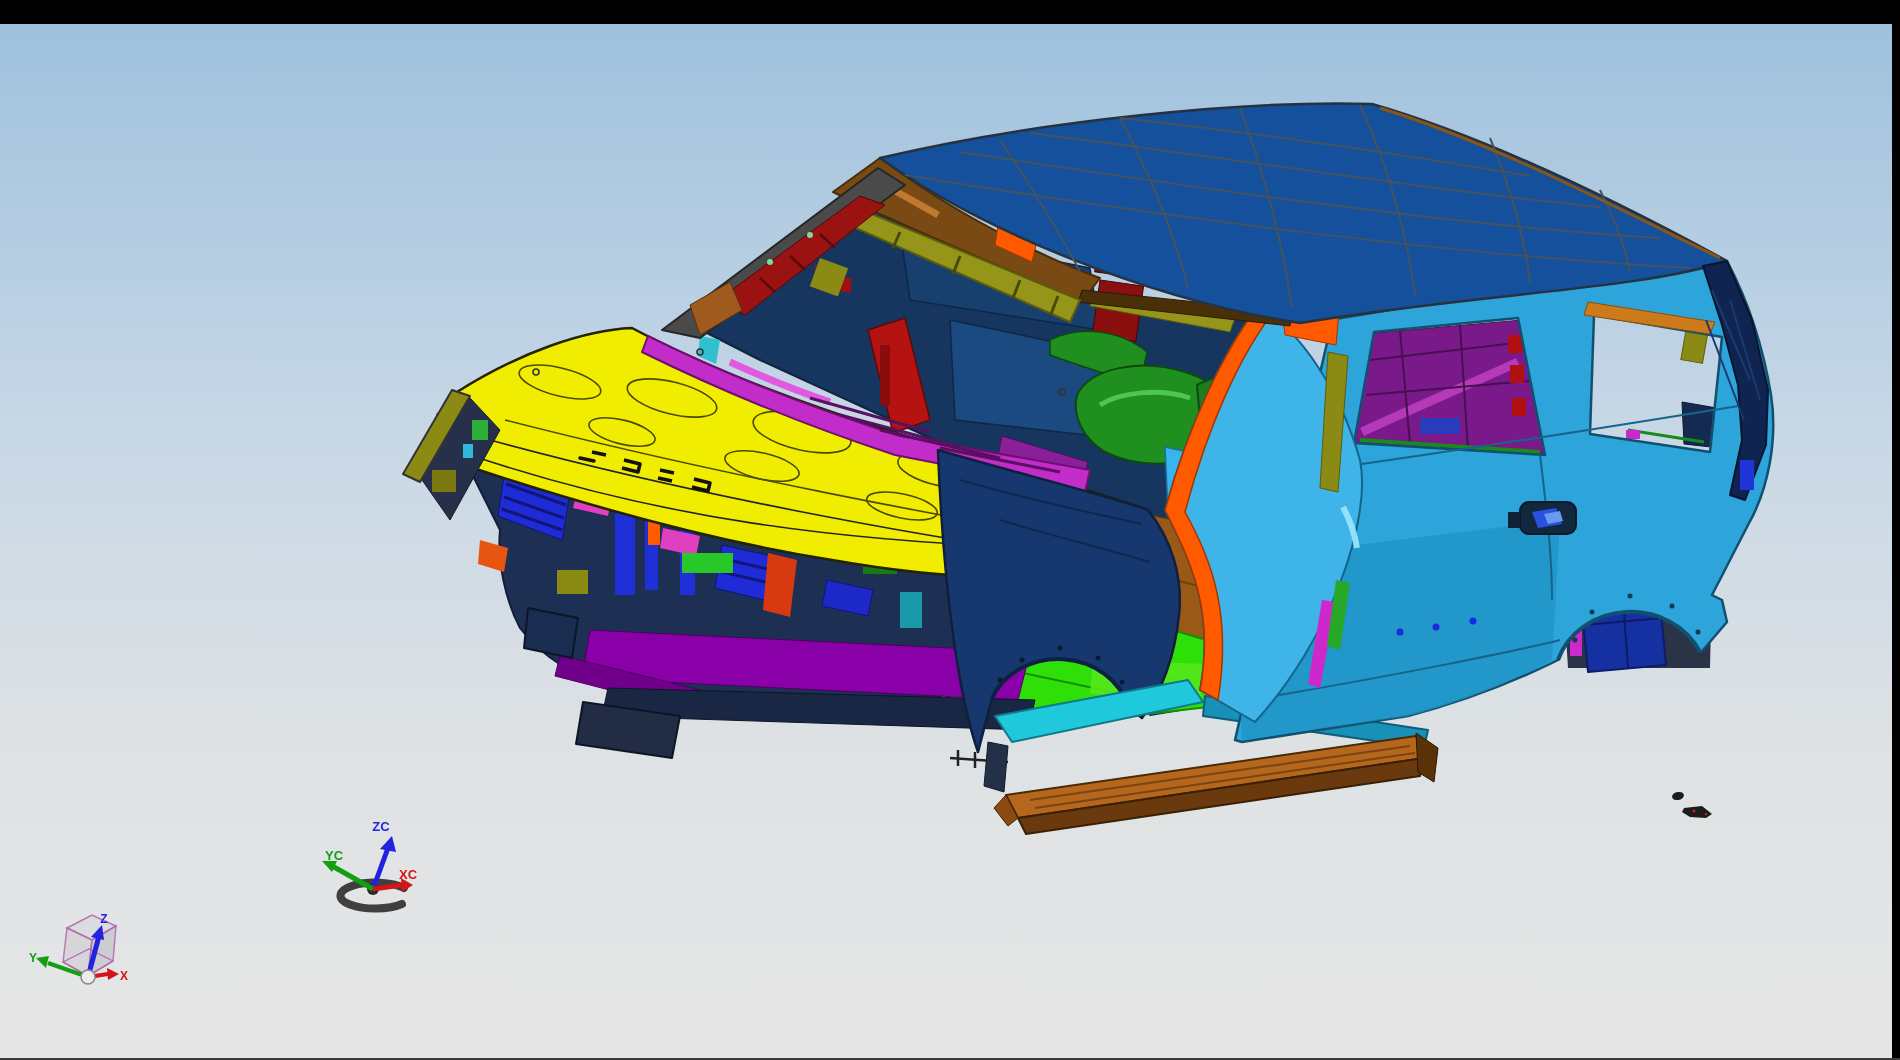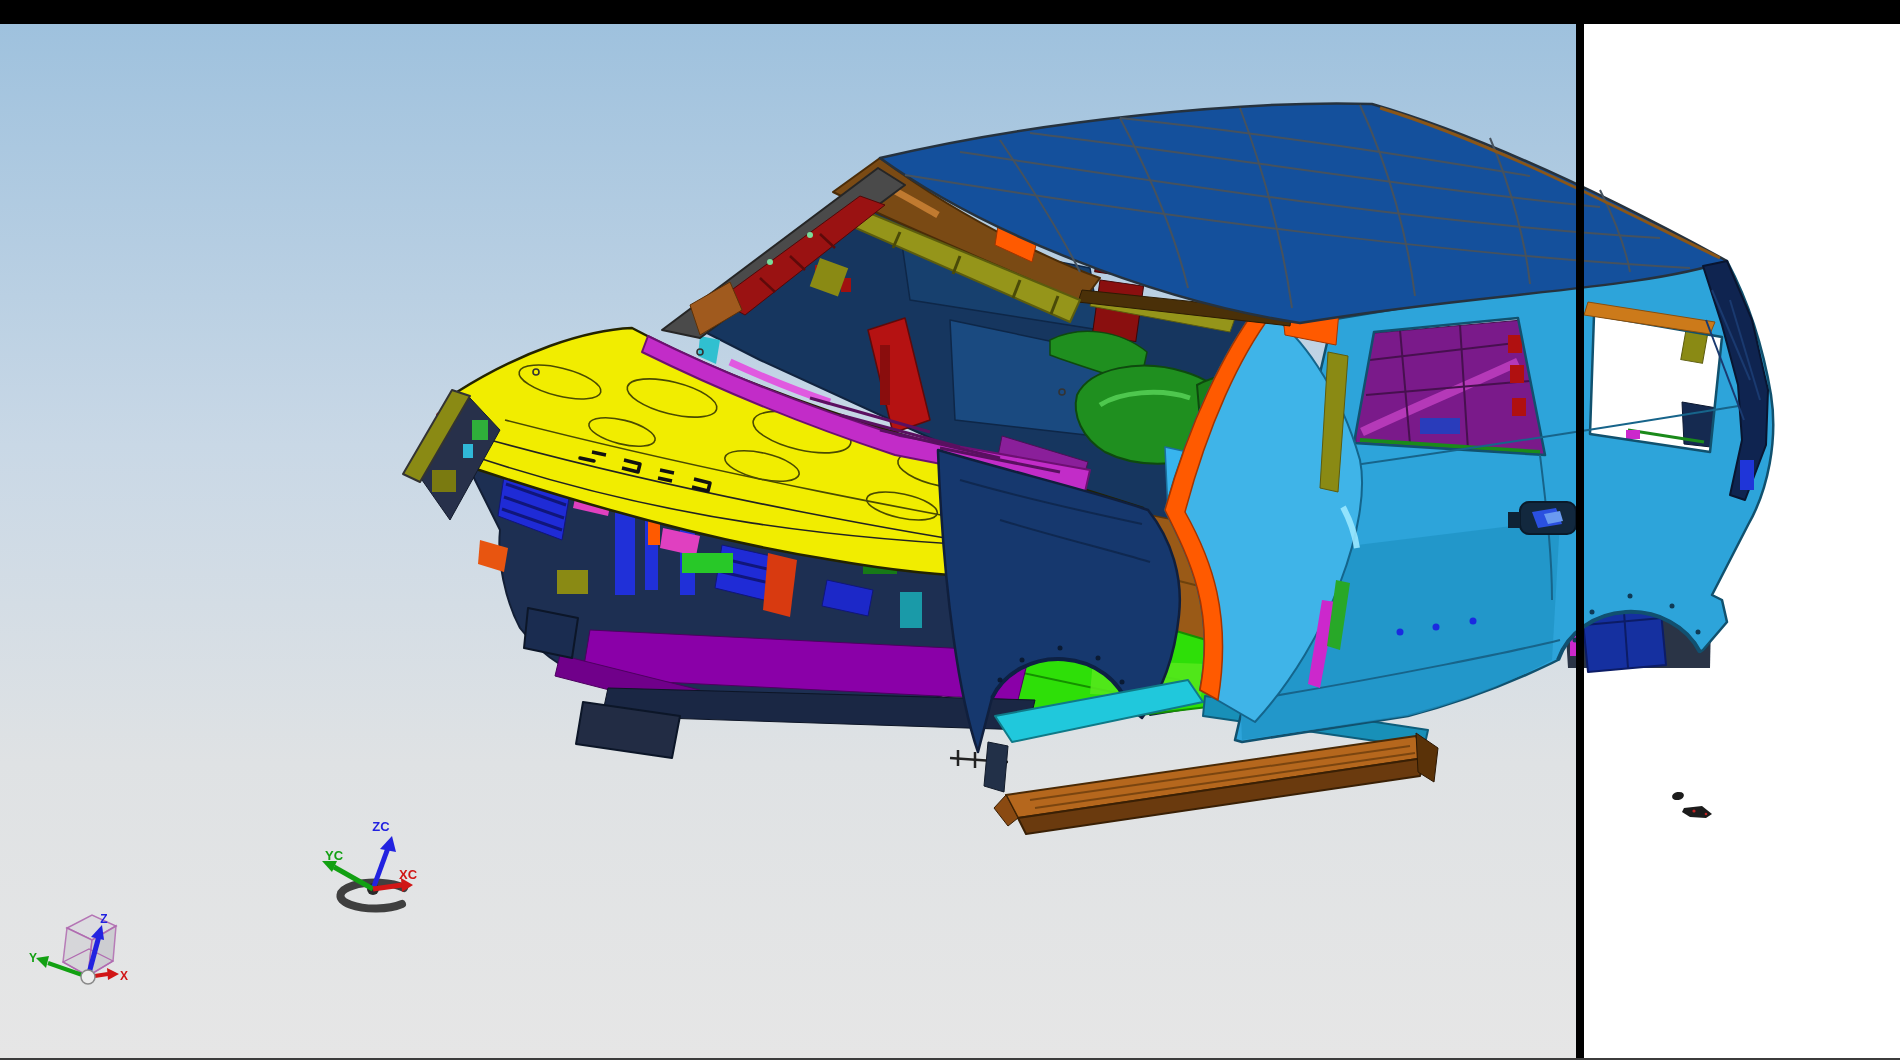--- a/index.html
+++ b/index.html
@@ -1,17 +1,17 @@
 <!DOCTYPE html>
 <html style="--bg_top: #9cc0dd; --bg_mid: #c9d8e6; --bg_low: #dfe2e4; --bg_bottom: #e6e6e6; --chrome: #000000; --edge_line: #3c3c3c; --outline: #2f2f2f; --hood: #f1ed00; --roof: #14509c; --roof_grid: #46525e; --bodyside: #2da4da; --bodyside_lower: #1f93c4; --fender: #16386e; --front_frame: #1d2f52; --radiator_blue: #1f2bd6; --front_purple: #8a00a8; --cowl_magenta: #c22cc8; --interior_navy: #16365f; --interior_purple: #7a1a8a; --seat_green: #1f8f1f; --floor_green: #2edf08; --floor_brown: #9a5a17; --floor_lightblue: #38b4ee; --sill_cyan: #20c8dc; --sill_teal: #1890b8; --board_top: #b5671d; --board_front: #6a3a0e; --pillar_orange: #ff5a00; --pillar_cyan: #3fb4e8; --header_olive: #95951a; --rail_brown: #7a4a14; --rail_darkbrown: #4a3008; --apillar_red: #9a1212; --rail_red: #c01010; --rail_cyan: #35b8e8; --quarter_header: #cc7a1a; --dpillar_navy: #0f2450; --arch_box_blue: #1530a0; --cobalt: #1f35d8; --accent_red: #b51212; --dark_red: #7a0d0d; --olive_bit: #8a8a14; --green_bit: #28c828; --magenta_bit: #e040c0; --axis_z: #2222e0; --axis_y: #12a012; --axis_x: #d01616; --cube_edge: #b06ab0; --speck: #1c1c1c;"><head>
 <meta charset="utf-8">
 <style>
   html,body{margin:0;padding:0;}
   body{width:1900px;height:1060px;overflow:hidden;font-family:"Liberation Sans",sans-serif;}
-  .screen{position:relative;width:1584px;height:1060px;
+  .screen{position:relative;width:1900px;height:1060px;
     background:linear-gradient(to bottom,var(--bg_top) 0%,var(--bg_mid) 42%,var(--bg_low) 72%,var(--bg_bottom) 100%);}
   .chrome-top{position:absolute;left:0;top:0;width:1900px;height:24px;background:var(--chrome);}
   .chrome-right{position:absolute;right:0;top:0;width:8px;height:1060px;background:var(--chrome);}
   .chrome-bottom{position:absolute;left:0;bottom:0;width:1900px;height:2px;background:var(--edge_line);}
   svg{position:absolute;left:0;top:0;}
   text{font-family:"Liberation Sans",sans-serif;}
   .axis-label{font-size:13px;font-weight:bold;}
   .axis-label-sm{font-size:12px;font-weight:bold;}
 </style>
 </head>

